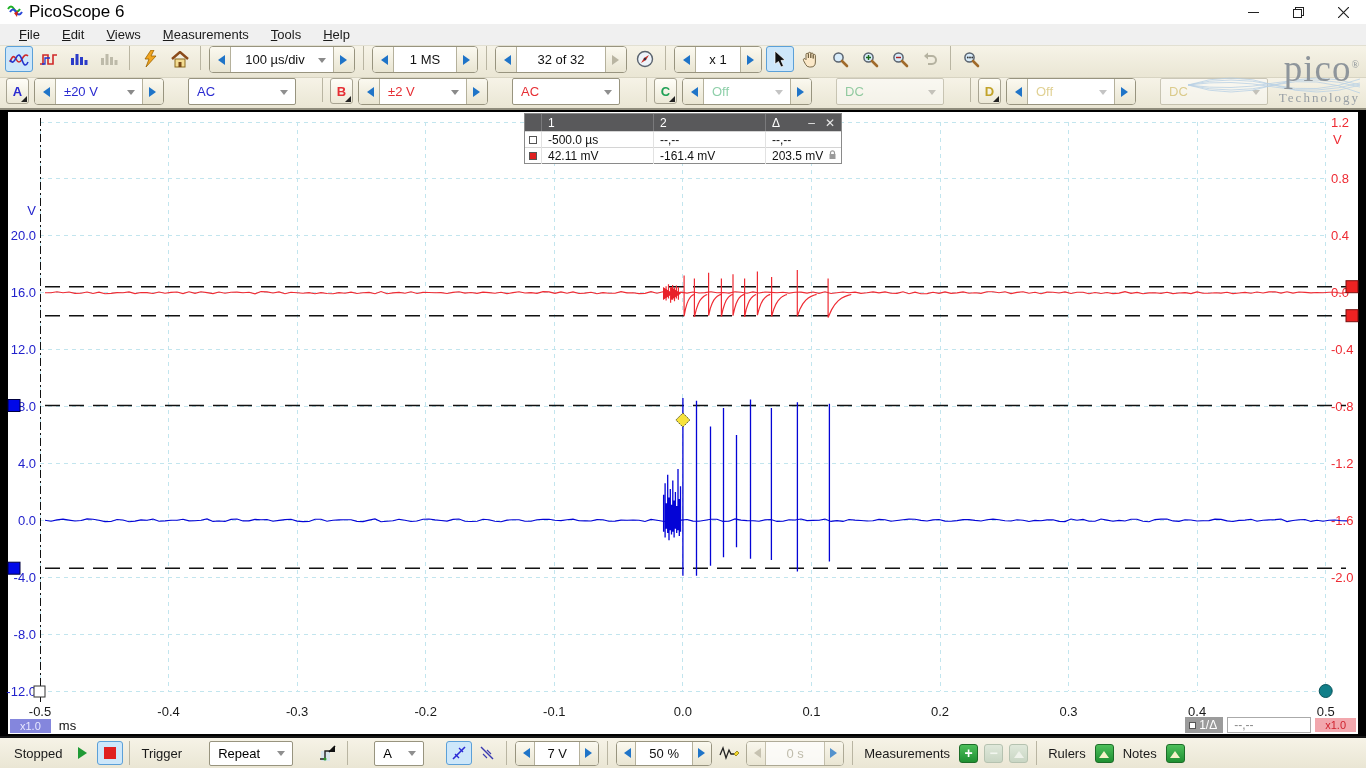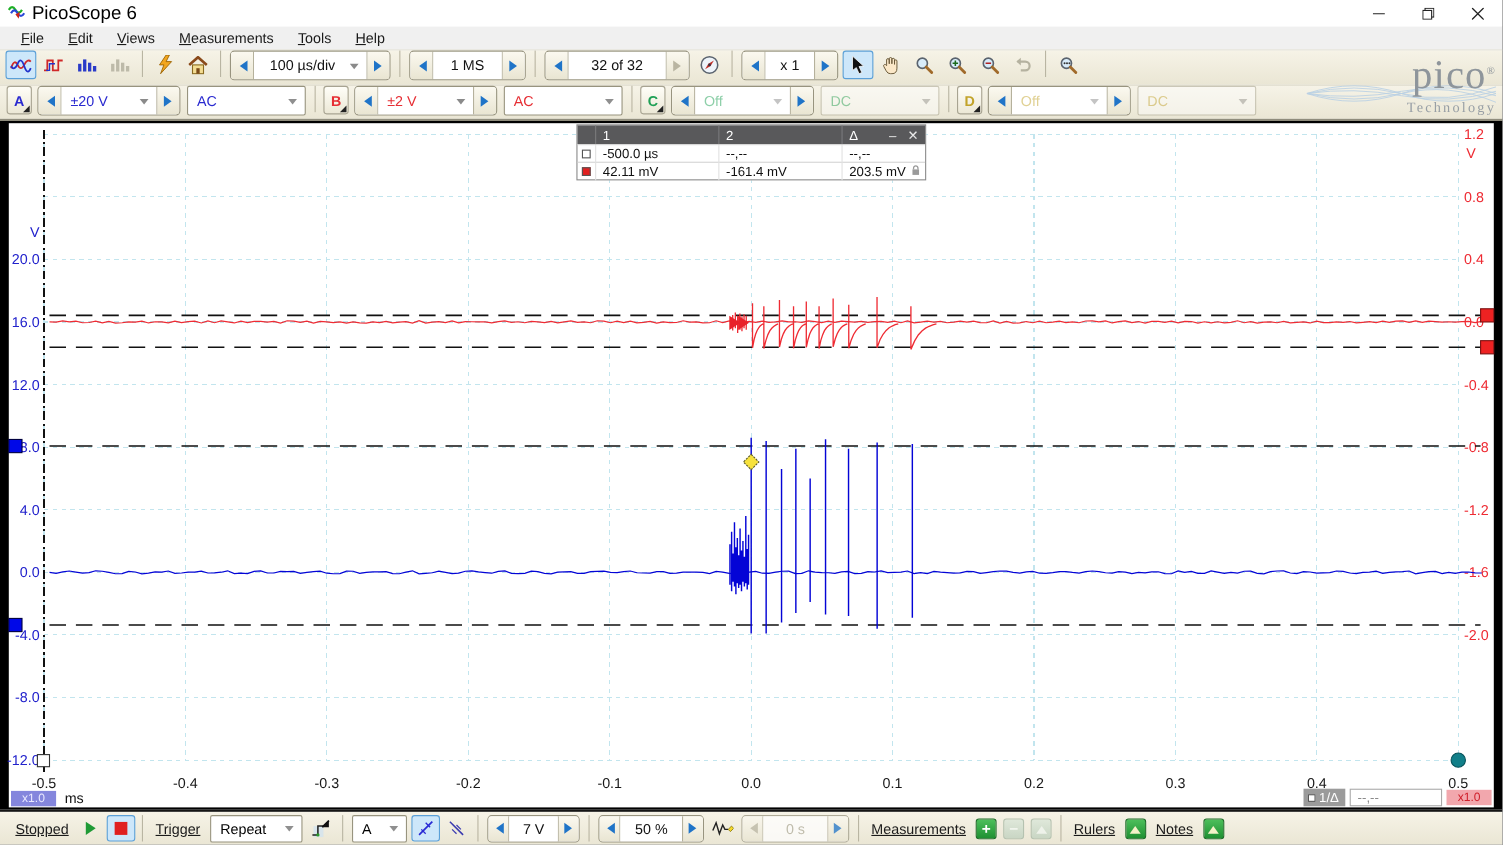--- a/index.html
+++ b/index.html
@@ -31,21 +31,21 @@
   .spin .sarr { width:21px; display:flex; align-items:center; justify-content:center; background:linear-gradient(#fbf9f0,#e9e5d2); }
   .spin .sarr.l { border-right:1px solid #b5b19c; }
   .spin .sarr.r { border-left:1px solid #b5b19c; }
   .spin .sfield { display:flex; align-items:center; justify-content:center; background:#fff; padding:0 8px; position:relative; color:#111; }
   .arr-l { width:0; height:0; border:5px solid transparent; border-right:7px solid #1f74c8; margin-right:3px; }
   .arr-r { width:0; height:0; border:5px solid transparent; border-left:7px solid #1f74c8; margin-left:3px; }
   .arr-l.dis { border-right-color:#b9b5a2; } .arr-r.dis { border-left-color:#b9b5a2; }
   .dd { position:relative; padding-right:22px !important; }
   .dd::after { content:""; position:absolute; right:7px; top:50%; margin-top:-2px; width:0; height:0;
                border:4px solid transparent; border-top:5px solid #8a8a8a; }
-  .combo { height:27px; border:1px solid #98947f; border-radius:2px; background:#fff; display:flex; align-items:center; padding:0 24px 0 8px; position:relative; margin:0 3px; }
+  .combo { height:27px; border:1px solid #98947f; border-radius:2px; background:#fff; display:flex; align-items:center; padding:0 24px 0 8px; position:relative; margin:0 21px; }
   .combo::after { content:""; position:absolute; right:7px; top:50%; margin-top:-2px; width:0;height:0; border:4px solid transparent; border-top:5px solid #8f8f8f; }
   .combo.dim { opacity:.45; }
   .chbtn { width:23px; height:26px; border:1px solid #a8a492; border-radius:3px; background:linear-gradient(#fffef8,#ece8d6);
            display:flex; align-items:center; justify-content:center; font-weight:bold; position:relative; margin:0 2px; }
   .chbtn::after { content:""; position:absolute; right:1px; bottom:1px; width:0; height:0;
                   border-left:6px solid transparent; border-bottom:6px solid #222; }
   .dim-txt { opacity:.5; }
 
   
   .logo { position:absolute; top:48px; right:6px; width:172px; height:58px; z-index:5; text-align:right; }
@@ -75,21 +75,21 @@
   .xbadge { background:#8486dd; color:#e8e8ff; font-size:11px; padding:1px 10px; }
   .xbadge.red { background:#f2a7ad; color:#cf1f2b; }
   .msunit { color:#111; font-size:13px; }
   .invbadge { background:#9b9b9b; color:#fff; font-size:12px; padding:1px 6px 1px 4px; display:flex; align-items:center; gap:3px; }
   .invbadge .cb { width:7px; height:7px; background:#fff; border:1px solid #555; display:inline-block; }
   .invfield { background:#fff; border:1px solid #aaa; color:#8a8a8a; width:84px; padding:0 6px; font-size:12px; height:16px; display:flex; align-items:center;}
 
   
   .statusbar { height:32px; background:linear-gradient(#f6f3e7,#eae6d4); border-top:2px solid #151515;
                display:flex; align-items:center; padding-left:8px; }
-  .sb-label { color:#1a1a1a; margin:0 6px;text-decoration:underline; }
+  .sb-label { color:#1a1a1a; margin:0 6px; }
   .sbtn { height:24px; min-width:26px; display:flex; align-items:center; justify-content:center; border:1px solid transparent; border-radius:3px; margin:0 1px; }
   .sbtn.sel { background:#cde7fa; border-color:#5ba0d8; }
   .spin.sm { height:25px; } .spin.sm .sarr { width:19px; }
   .combo.sm { height:25px; }
   .gbtn { width:19px; height:19px; border-radius:3px; border:1px solid #1c6d28; background:linear-gradient(#4dbf5b,#1f9032);
           display:flex; align-items:center; justify-content:center; margin:0 3px; }
   .gbtn.dis { border-color:#b5c2b0; background:linear-gradient(#dfe8da,#c9d6c4); }
   .gbtn .plus { color:#fff; font-weight:bold; font-size:14px; line-height:14px; }
   .gbtn .minus { color:#f2f6ef; font-weight:bold; font-size:14px; line-height:14px; }
   .tri-up { width:0; height:0; border:5px solid transparent; border-bottom:7px solid #f5f2c8; margin-top:-3px; }

